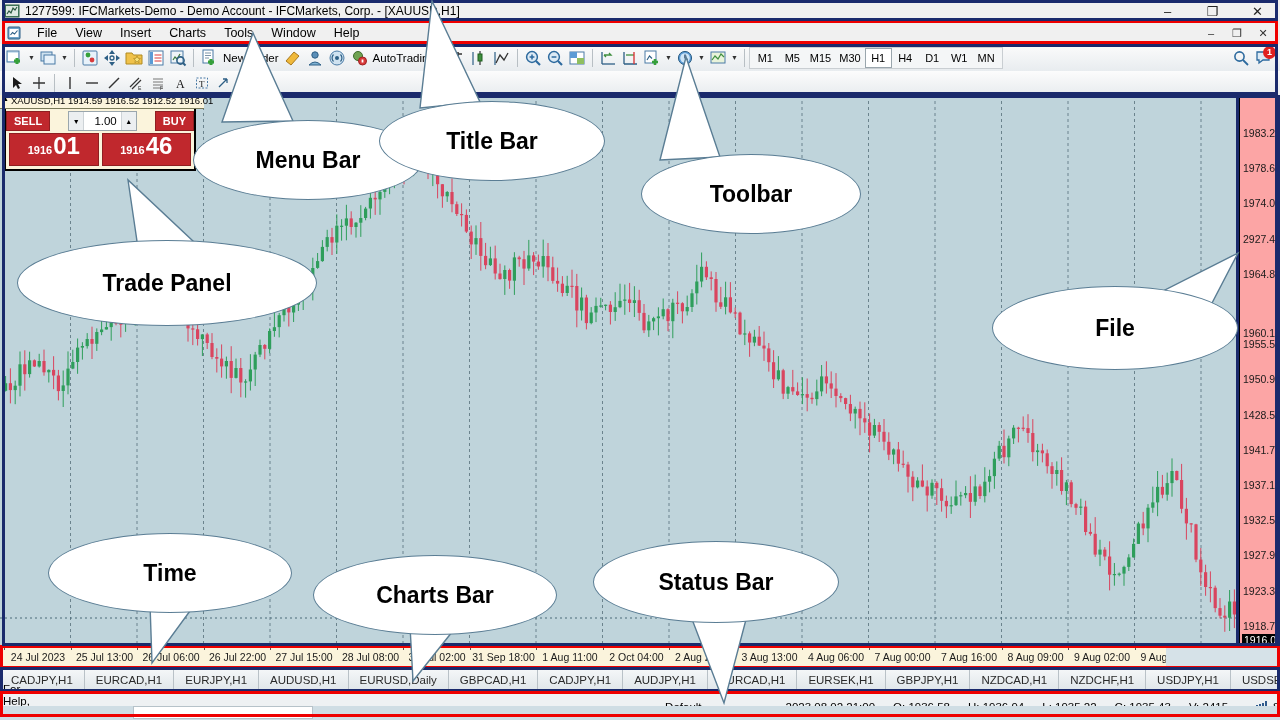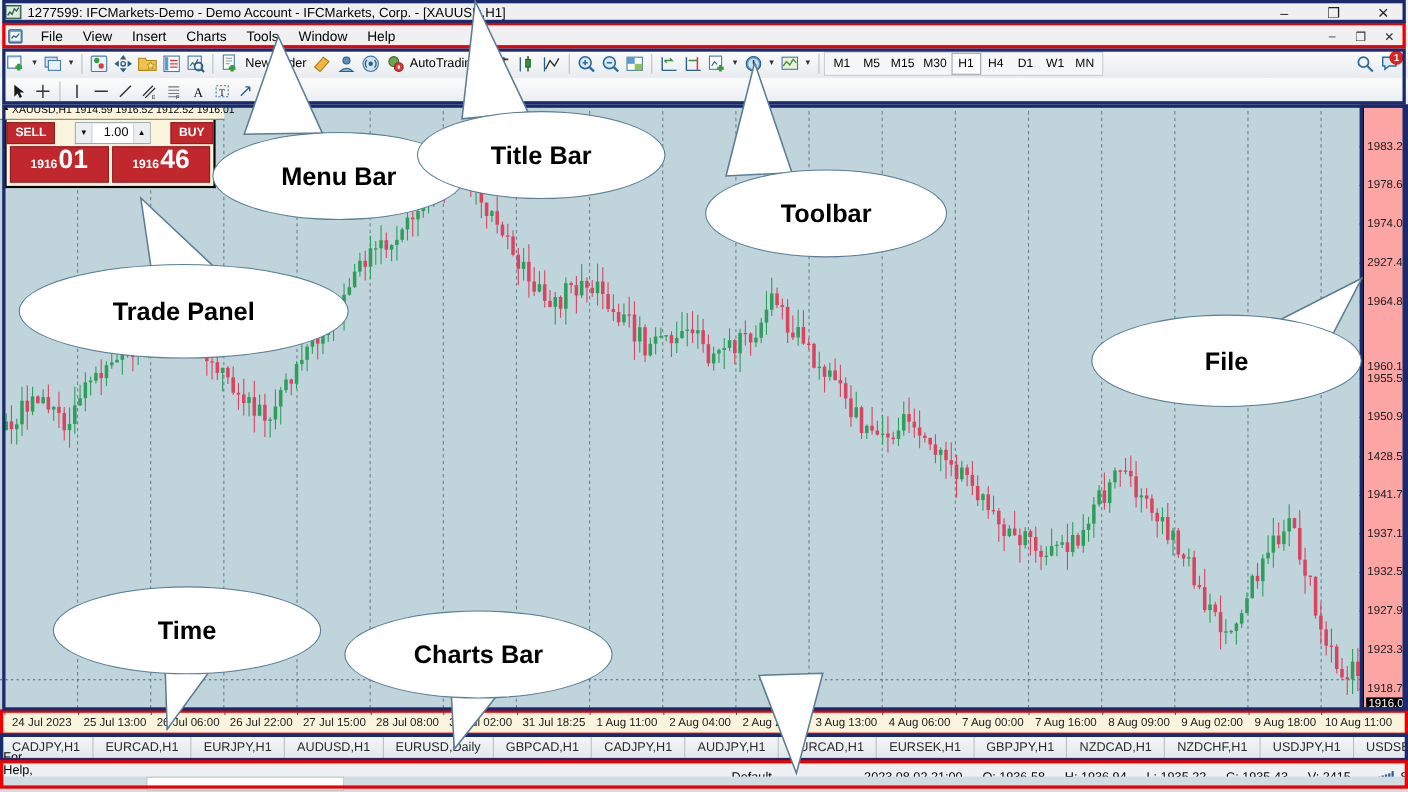--- a/index.html
+++ b/index.html
@@ -138,21 +138,21 @@
   .tp-price {
     flex: 1; background: #c0282d; color: #fff; display: flex;
     align-items: baseline; justify-content: center; gap: 1px;
     border: 1px solid #8f1f22;
   }
   .tp-price .big { font-size: 24px; font-weight: bold; line-height: 1; }
   .tp-price .small { font-size: 11px; font-weight: bold; }
 
   
   #timescale {
-    position: absolute; left: 0; top: 645px; width: 1280px; height: 23px;
+    position: absolute; left: 0; top: 645px; width: 1166px; height: 23px;
     background: #fbf4dc; border-top: 1px solid #7a7a5a;
     overflow: hidden;
   }
   #timescale .tlab {
     position: absolute; top: 5px; font-size: 10.5px; color: #1a1a1a;
     white-space: nowrap; transform: translateX(-50%);
   }
   #timescale .ttick { position: absolute; top: 0; width: 0; height: 4px;
      border-left: 1px solid #555; }
 
@@ -1111,25 +1111,25 @@
     <div class="tlab" style="left: 171px;">26 Jul 06:00</div>
     <div class="ttick" style="left: 203.5px;"></div>
     <div class="tlab" style="left: 237.5px;">26 Jul 22:00</div>
     <div class="ttick" style="left: 270px;"></div>
     <div class="tlab" style="left: 304px;">27 Jul 15:00</div>
     <div class="ttick" style="left: 336.5px;"></div>
     <div class="tlab" style="left: 370.5px;">28 Jul 08:00</div>
     <div class="ttick" style="left: 403px;"></div>
     <div class="tlab" style="left: 437px;">31 Jul 02:00</div>
     <div class="ttick" style="left: 469.5px;"></div>
-    <div class="tlab" style="left: 503.5px;">31 Jul 18:25</div>
+    <div class="tlab" style="left: 503.5px;">31 Sep 18:00</div>
     <div class="ttick" style="left: 536px;"></div>
     <div class="tlab" style="left: 570px;">1 Aug 11:00</div>
     <div class="ttick" style="left: 602.5px;"></div>
-    <div class="tlab" style="left: 636.5px;">2 Aug 04:00</div>
+    <div class="tlab" style="left: 636.5px;">2 Oct 04:00</div>
     <div class="ttick" style="left: 669px;"></div>
     <div class="tlab" style="left: 703px;">2 Aug 20:00</div>
     <div class="ttick" style="left: 735.5px;"></div>
     <div class="tlab" style="left: 769.5px;">3 Aug 13:00</div>
     <div class="ttick" style="left: 802px;"></div>
     <div class="tlab" style="left: 836px;">4 Aug 06:00</div>
     <div class="ttick" style="left: 868.5px;"></div>
     <div class="tlab" style="left: 902.5px;">7 Aug 00:00</div>
     <div class="ttick" style="left: 935px;"></div>
     <div class="tlab" style="left: 969px;">7 Aug 16:00</div>
@@ -1257,14 +1257,17 @@
         <polygon points="413,681 410,626 460,622" fill="#ffffff" stroke="#5a7d94" stroke-width="1.4"></polygon>
       </svg>
       <div class="bub" style="left: 313px; top: 555px; width: 244px; height: 80px;">
         <span>Charts Bar</span>
       </div>
     </div>
     <div class="callout" style="left: 0px; top: 0px; width: 1280px; height: 720px;">
       <svg width="1280" height="720" style="position: absolute; left: 0px; top: 0px;">
         <polygon points="724,703 690,614 748,612" fill="#ffffff" stroke="#5a7d94" stroke-width="1.4"></polygon>
       </svg>
+      <div class="bub" style="left: 593px; top: 541px; width: 246px; height: 82px;">
+        <span>Status Bar</span>
+      </div>
     </div>
   </div>
 
 </body></html>

